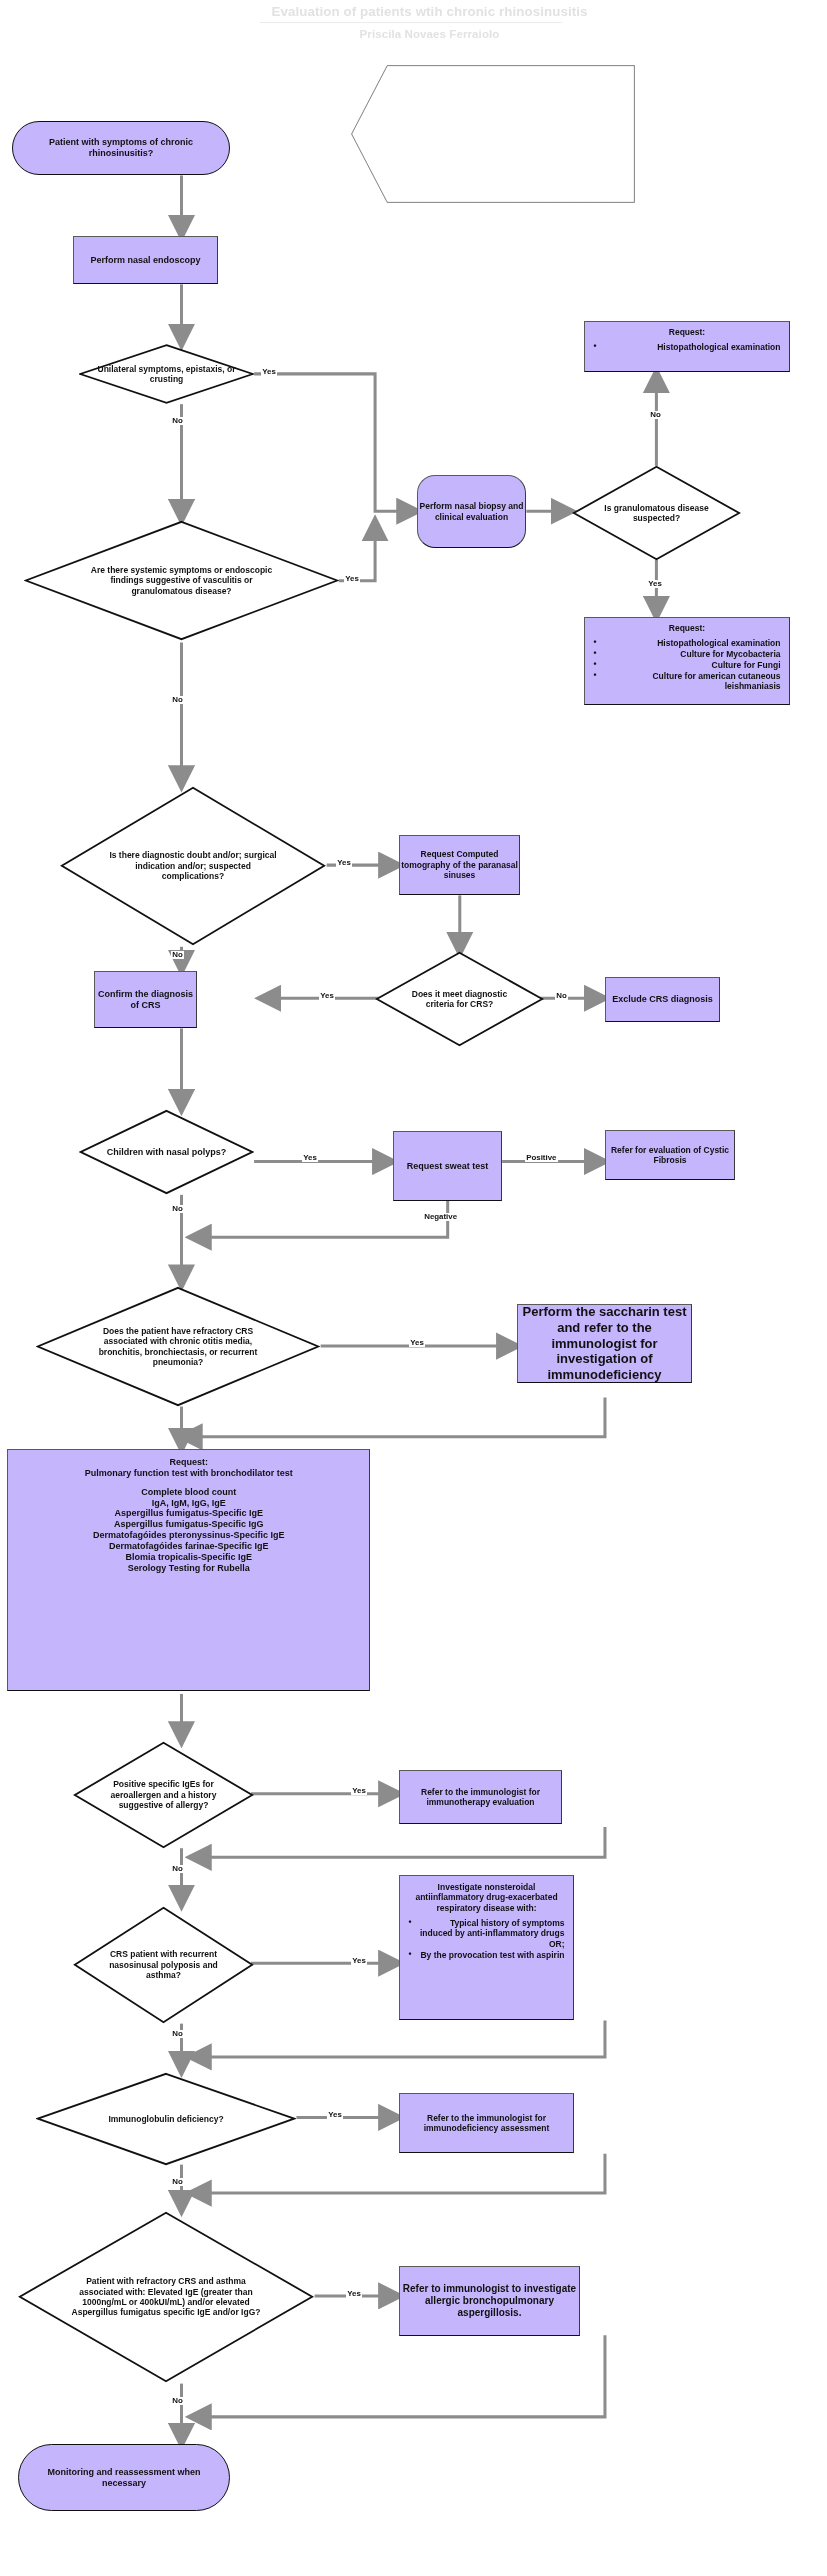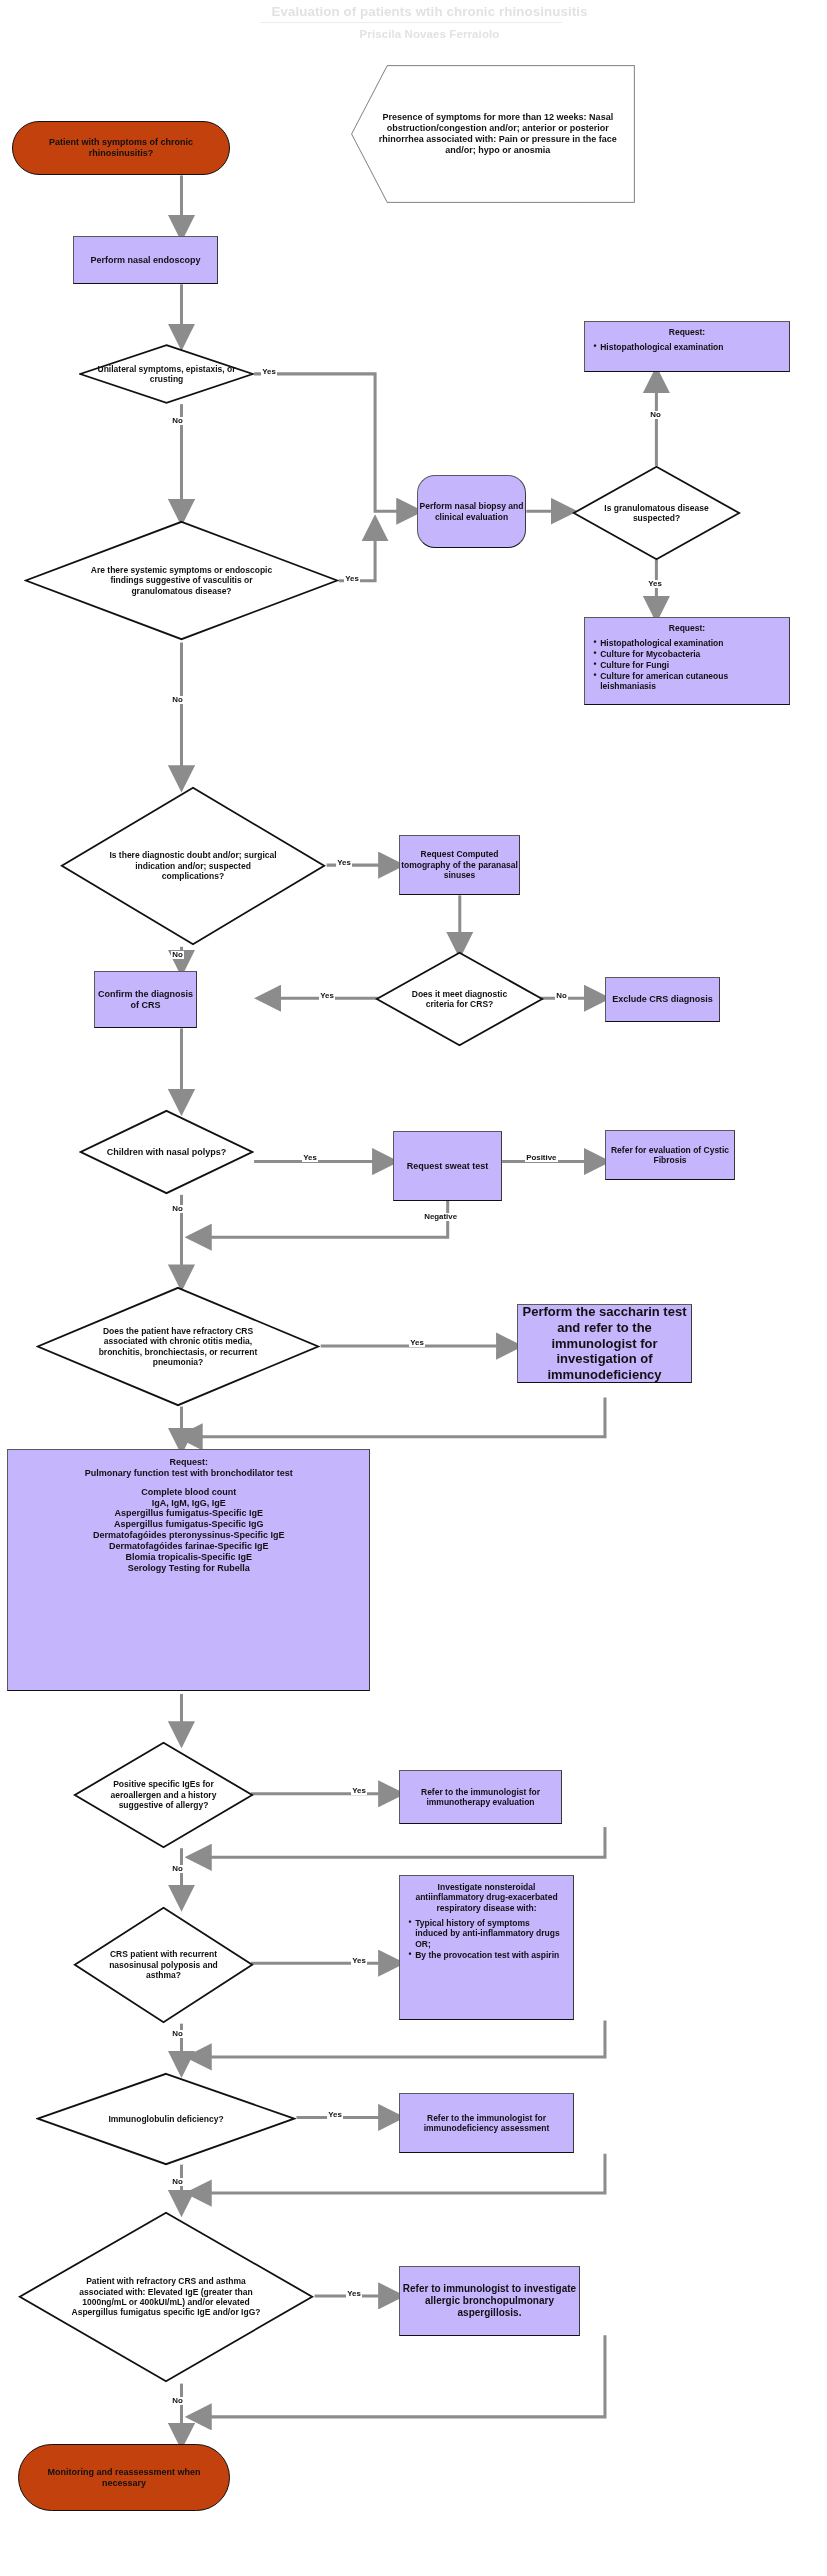--- a/index.html
+++ b/index.html
@@ -11,32 +11,32 @@
   #doc-title{top:3.6px;font-size:13.3px;}
   #doc-rule{position:absolute;top:22px;left:260px;width:302px;height:1.2px;background:#ececee;}
   #doc-author{top:28px;font-size:11.5px;}
 
   svg#wires{position:absolute;left:0;top:0;width:827px;height:2576px;}
 
   .node{position:absolute;box-sizing:border-box;display:flex;align-items:center;
         justify-content:center;text-align:center;color:#111;font-weight:bold;line-height:1.22;}
   .proc{background:#c4b5fd;border:0.6px solid #5a5a5a;border-bottom:1.8px solid #111;
         border-right:1.2px solid #3a3a3a;}
-  .term{background:#c2410c;border:1.2px solid #111;border-radius:604px;}
+  .term{background:#c4b5fd;border:1.2px solid #111;border-radius:604px;}
   .diam{background:transparent;}
   .diam .dtxt{position:relative;z-index:3;padding:0 2.4px;}
   .diamshape{position:absolute;left:0;top:0;width:100%;height:100%;z-index:1;}
   .note{background:#fff;}
   .note .ntxt{position:relative;z-index:3;padding:2.4px 6px 2.4px 15.7px;}
   .noteshape{position:absolute;left:0;top:0;width:100%;height:100%;z-index:1;}
 
   .lbl{position:absolute;color:#111;font-weight:bold;font-size:7.9px;background:#fff;
        padding:0 1.2px;line-height:1;}
 
-  ul.blist{list-style:none;margin:0;padding:0;text-align:left;}
+  ul.blist{list-style:none;margin:0;padding:0;text-align:right;}
   ul.blist li{position:relative;padding-left:6.7px;margin:0 0 0.6px 0;}
   ul.blist li:before{content:"\2022";position:absolute;left:0;top:-0.6px;}
   .reqhead{text-align:center;font-weight:bold;margin-bottom:4.8px;}
   .stack{display:block;width:100%;}
   .stack .ln{display:block;}
   .gap{display:block;height:7.3px;}
 </style>
 </head>
 <body>
 
@@ -130,21 +130,20 @@
   </svg>
 
   <div class="node term" style="left:12px;top:121px;width:218px;height:54px;font-size:9px;padding:0 15.7px;">
     <span>Patient with symptoms of chronic rhinosinusitis?</span>
   </div>
 
   <div class="node note" style="left:351px;top:65px;width:284px;height:138px;font-size:9px;">
     <svg class="noteshape" viewBox="0 0 470 228" preserveAspectRatio="none">
       <path d="M60,1 L469,1 L469,227 L60,227 L1,114 Z" fill="#ffffff" stroke="#555" stroke-width="1.5" stroke-dasharray="1 0"></path>
     </svg>
-    <span class="ntxt">Presence of symptoms for more than 12 weeks: Nasal obstruction/congestion and/or; anterior or posterior rhinorrhea associated with: Pain or pressure in the face and/or; hypo or anosmia</span>
   </div>
 
   <div class="node proc" style="left:73px;top:236px;width:145px;height:48px;font-size:9px;">
     <span>Perform nasal endoscopy</span>
   </div>
 
   <div class="node diam" style="left:79px;top:344px;width:175px;height:60px;font-size:8.5px;">
     <svg class="diamshape" viewBox="0 0 290 100" preserveAspectRatio="none">
       <polygon points="145,2 288,50 145,98 2,50" fill="#fff" stroke="#111" stroke-width="3"></polygon>
     </svg>

